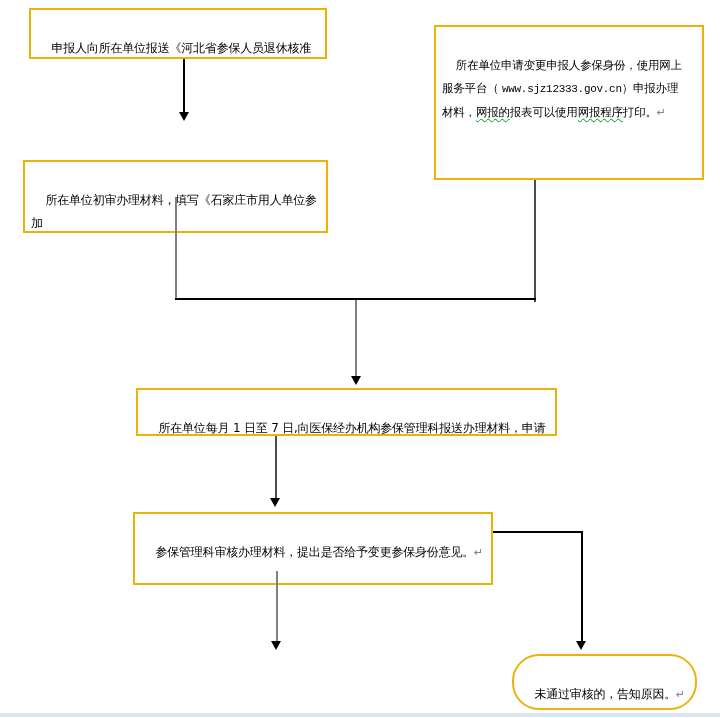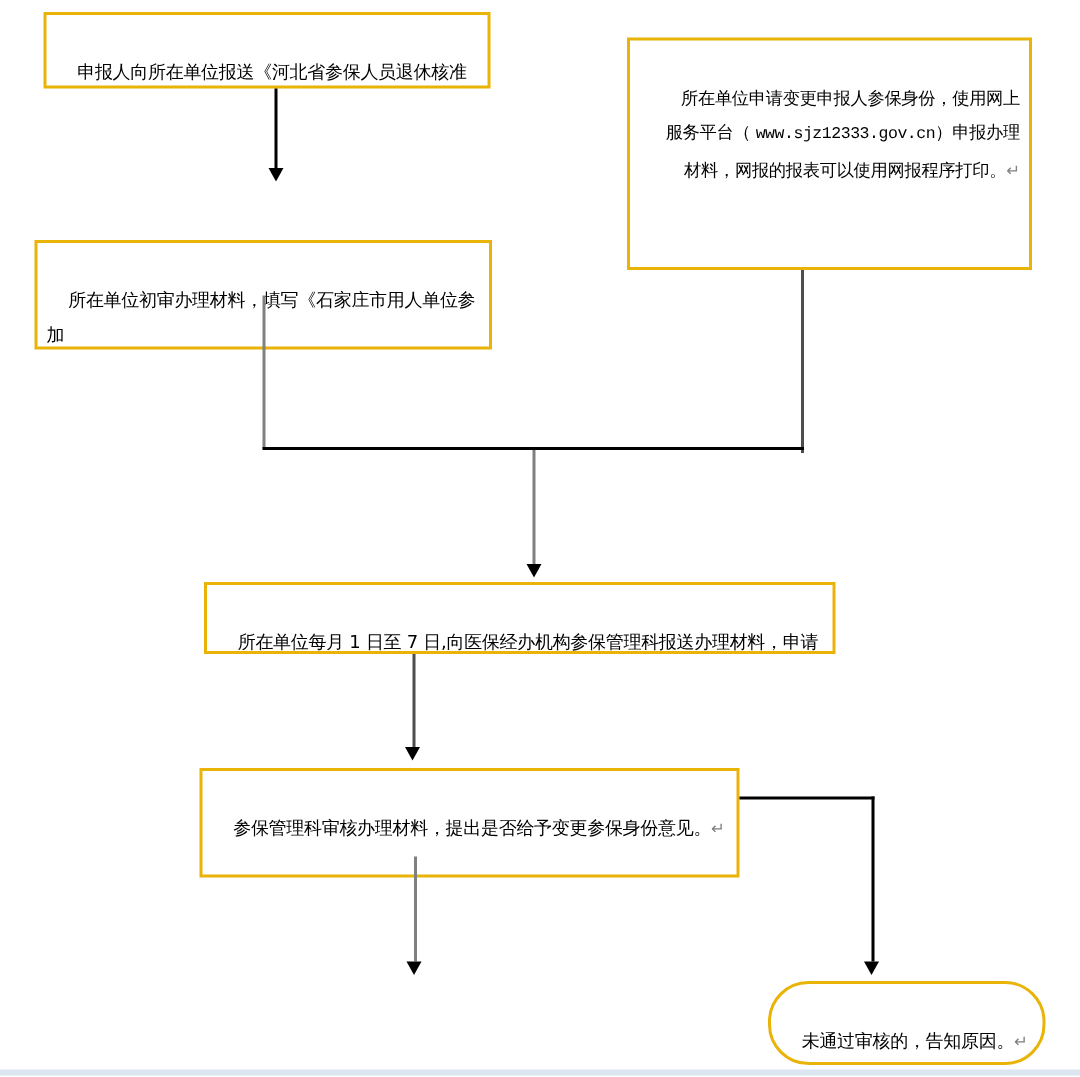--- a/index.html
+++ b/index.html
@@ -8,21 +8,21 @@
     font-family:"DejaVu Sans", sans-serif; overflow:hidden;
   }
   .flow-box {
     position:absolute; border:2px solid #eab308; background:#fff;
     padding:4px 6px; font-size:12px; line-height:23px; color:#000;
     letter-spacing:-0.2px; white-space:pre-wrap; overflow:hidden;
     box-sizing:border-box;
   }
   .flow-box.b3 { font-size:11.5px; }
   .url { font-size:11px; font-family:Liberation Mono, monospace; letter-spacing:-0.3px;margin-top:48px; }
-  .sq-green { text-decoration-style:wavy; text-decoration-color:#00a000; text-decoration-thickness:1px; text-underline-offset:2px; }
+  .sq-green { text-decoration:underline; text-decoration-style:wavy; text-decoration-color:#00a000; text-decoration-thickness:1px; text-underline-offset:2px; }
   .sq-red   { text-decoration:underline; text-decoration-style:wavy; text-decoration-color:#e00000; text-decoration-thickness:1px; text-underline-offset:2px; }
   .pilcrow { color:#808080; font-size:11px; letter-spacing:0; }
   .line { position:absolute; background:#000; }
   .line.gray { background:#808080; }
   .line.dim  { background:#4d4d4d; }
   .arrow-head {
     position:absolute; width:0; height:0;
     border-left:5px solid transparent; border-right:5px solid transparent;
     border-top:9px solid #000;
   }
@@ -37,21 +37,21 @@
     <span class="box-text"><span>申报人向所在单位报送《河北省参保人员退休核准
 表》。</span></span>
   </div>
 
   <div class="flow-box" style="left:23px; top:124px; width:305px; height:73px;margin-top:36px;">
     <span class="box-text"><span>所在单位初审办理材料，填写《石家庄市用人单位参加
 医疗保险人员退休变更情况表》，申请变更申报人参保
 身份，并盖章。</span></span>
   </div>
 
-  <div class="flow-box b3" style="left:418px; top:25px; width:270px; height:155px;text-align:right;">
+  <div class="flow-box b3" style="left:434px; top:25px; width:270px; height:155px;">
     <span class="box-text"><span>所在单位申请变更申报人参保身份，使用网上
 服务平台（ </span><span class="url">www.sjz12333.gov.cn</span><span>）申报办理
 材料，</span><span class="sq-green">网报的</span><span>报表可以使用</span><span class="sq-green">网报程序</span><span>打印。</span><span class="pilcrow">↵</span></span>
   </div>
 
   <div class="flow-box" style="left:136px; top:388px; width:421px; height:48px;">
     <span class="box-text"><span>所在单位每月 1 日至 7 日,向</span><span class="sq-red">医保</span><span>经办机构参保管理科报送办理材料，申请
 将申报人参保身份由在职职工变更为退休人员。</span></span>
   </div>
 

